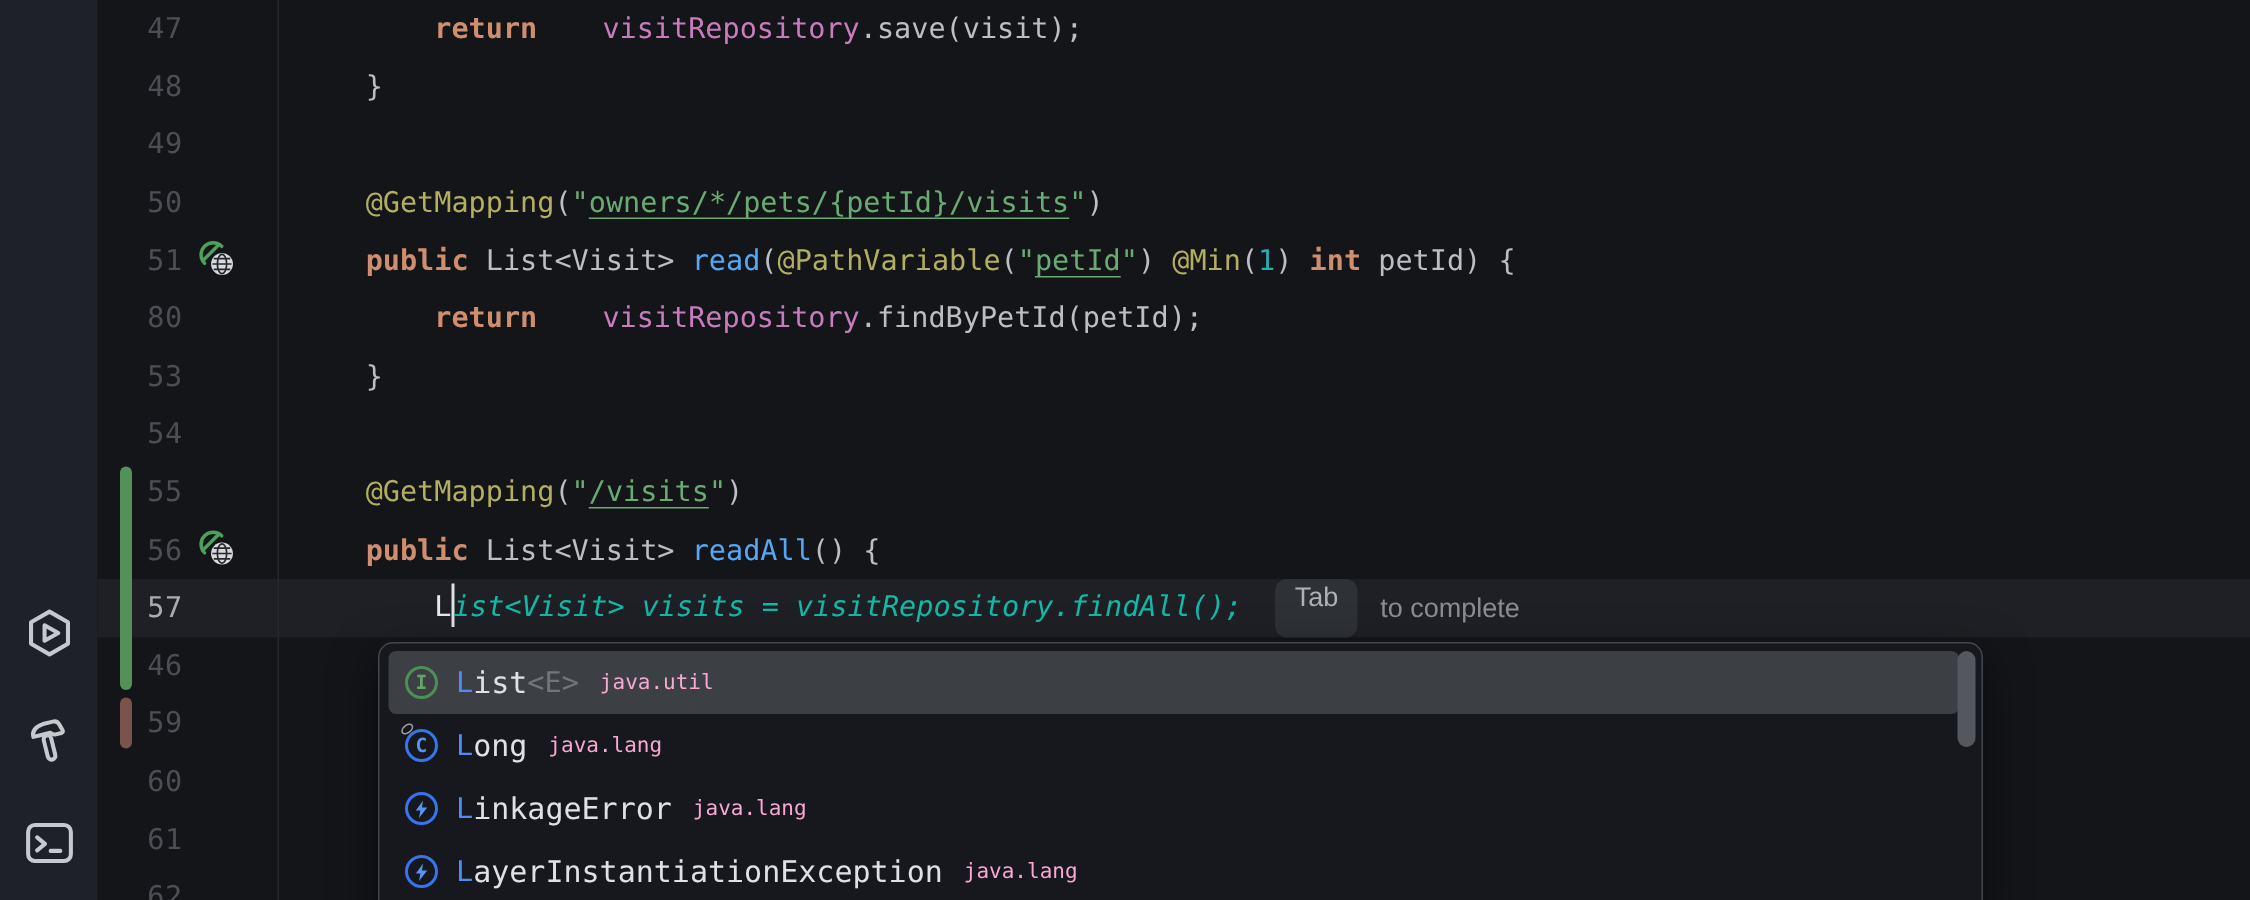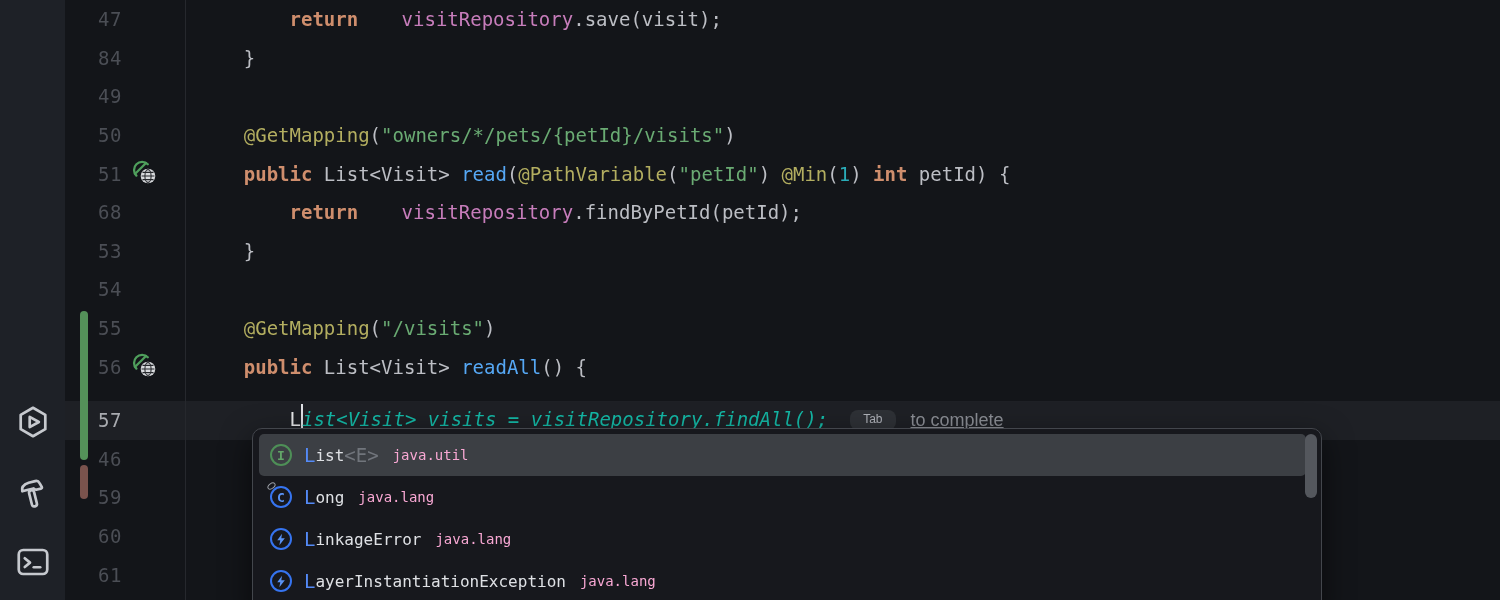--- a/index.html
+++ b/index.html
@@ -25,55 +25,55 @@
   }
   .gutter-divider {
     position:absolute; left:120px; top:0; bottom:0; width:1px;
     background:#26282d; z-index:1;
   }
   #lines { position:absolute; left:0; top:0; right:0; }
   .line {
     display:flex; align-items:center; height:38.6px; width:100%;
     position:relative;
   }
-  .line.current { background:#1e2025;margin-top:15px; }
+  .line.current { background:#1e2025; }
   .lnum {
     width:57px; flex:none; text-align:right;
     font-size:19px; color:#4b4e55; letter-spacing:.5px;
   }
   .line.current .lnum { color:#a9abb0; }
   .licon { width:63px; flex:none; display:flex; align-items:center; padding-left:8px; }
   .licon svg { width:27px; height:27px; }
   .code {
     white-space:pre; font-size:19px; color:#bcbec4; padding-left:13px;
     position:relative; z-index:2;
   }
   .tok-kw     { color:#cf8e6d;font-weight:bold; }
   .tok-field  { color:#c77dbb;margin-left:32px; }
   .tok-method { color:#56a8f5; }
   .tok-ann    { color:#b3ae60;text-align:right; }
   .tok-str    { color:#6aab73; }
-  .tok-strlink{ color:#6aab73; text-underline-offset:4px;margin-top:15px; }
+  .tok-strlink{ color:#6aab73; text-decoration:underline; text-underline-offset:4px;margin-top:15px; }
   .tok-num    { color:#2aacb8; }
   .tok-typed  { color:#e8e9eb; }
   .tok-ghost  { color:#14b8a6; font-style:italic; }
   .caret {
     display:inline-block; width:2px; height:29px; background:#dfe1e5;
     vertical-align:middle; margin:0 -1px 3px 0;
   }
   .tab-badge {
-    display:inline-block; margin-left:22px; padding:2px 13px 4px;
+    display:inline-block; margin-left:22px; padding:2px 13px 16px;
     background:#2e3136; border-radius:8px;
     font-family:"Liberation Sans",sans-serif; font-style:normal;
-    font-size:12px; color:#aeb1b8; vertical-align:middle;
+    font-size:18px; color:#aeb1b8; vertical-align:middle;
   }
   .hint-text {
     display:inline-block; margin-left:15px;
     font-family:"Liberation Sans",sans-serif; font-style:normal;
-    font-size:18px; color:#8a8d94; vertical-align:middle;text-decoration:underline;
+    font-size:18px; color:#8a8d94; vertical-align:middle;
   }
 
   
   .vcs { position:absolute; left:15px; width:8px; border-radius:4px; z-index:3; }
   .vcs.added    { background:#549159; }
   .vcs.modified { background:#7a534d; }
 
   
   .popup {
     position:absolute; left:252px; top:428px; width:1070px; height:190px;
@@ -94,21 +94,21 @@
   .ic-green { border-color:#4e8f57; color:#63a569; }
   .ic-blue  { border-color:#3674f0; color:#5a93f5; }
   .ic .glyph { font-size:13px; font-weight:bold; line-height:1; }
   .ic svg { width:10px; height:13px; }
   .final-mark {
     position:absolute; top:-5px; left:-5px; width:9px; height:6px;
     border:1.6px solid #9a9ea6; border-radius:50%;
     transform:rotate(-38deg); background:transparent;
   }
   .pop-match { color:#548af7; font-size:19px; }
-  .pop-name  { color:#dfe1e5; font-size:16px; }
+  .pop-name  { color:#dfe1e5; font-size:20px; }
   .pop-gen   { color:#71757c; font-size:19px; }
   .pop-pkg   { color:#f9a8d4; font-size:14px; margin-left:14px; }
   .pop-scrollbar {
     position:absolute; right:4px; top:5px; width:12px; height:64px;
     border-radius:6px; background:#54575d; cursor:pointer;
   }
 </style>
 </head>
 <body>
 
@@ -137,21 +137,21 @@
 </div>
 
 <div class="editor">
   <div id="lines">
       <div class="line">
         <span class="lnum">47</span>
         <span class="licon"></span>
         <div class="code"><span class="tok-plain">        </span><span class="tok-kw">return </span><span class="tok-field">visitRepository</span><span class="tok-plain">.save(visit);</span></div>
       </div>
       <div class="line">
-        <span class="lnum">84</span>
+        <span class="lnum">48</span>
         <span class="licon"></span>
         <div class="code"><span class="tok-plain">    }</span></div>
       </div>
       <div class="line">
         <span class="lnum">49</span>
         <span class="licon"></span>
         <div class="code"></div>
       </div>
       <div class="line">
         <span class="lnum">50</span>
@@ -169,21 +169,21 @@
     <circle cx="18" cy="18" r="7.3" fill="#d7d9dc"></circle>
     <g fill="none" stroke="#26282c" stroke-width="1.1">
       <ellipse cx="18" cy="18" rx="3.1" ry="6.4"></ellipse>
       <path d="M11.6 18 H24.4 M12.5 14.4 H23.5 M12.5 21.6 H23.5"></path>
     </g>
   </svg></span>
         </span>
         <div class="code"><span class="tok-plain">    </span><span class="tok-kw">public </span><span class="tok-plain">List&lt;Visit&gt; </span><span class="tok-method">read</span><span class="tok-plain">(</span><span class="tok-ann">@PathVariable</span><span class="tok-plain">(</span><span class="tok-str">"</span><span class="tok-strlink">petId</span><span class="tok-str">"</span><span class="tok-plain">) </span><span class="tok-ann">@Min</span><span class="tok-plain">(</span><span class="tok-num">1</span><span class="tok-plain">) </span><span class="tok-kw">int</span><span class="tok-plain"> petId) {</span></div>
       </div>
       <div class="line">
-        <span class="lnum">68</span>
+        <span class="lnum">80</span>
         <span class="licon"></span>
         <div class="code"><span class="tok-plain">        </span><span class="tok-kw">return </span><span class="tok-field">visitRepository</span><span class="tok-plain">.findByPetId(petId);</span></div>
       </div>
       <div class="line">
         <span class="lnum">53</span>
         <span class="licon"></span>
         <div class="code"><span class="tok-plain">    }</span></div>
       </div>
       <div class="line">
         <span class="lnum">54</span>

